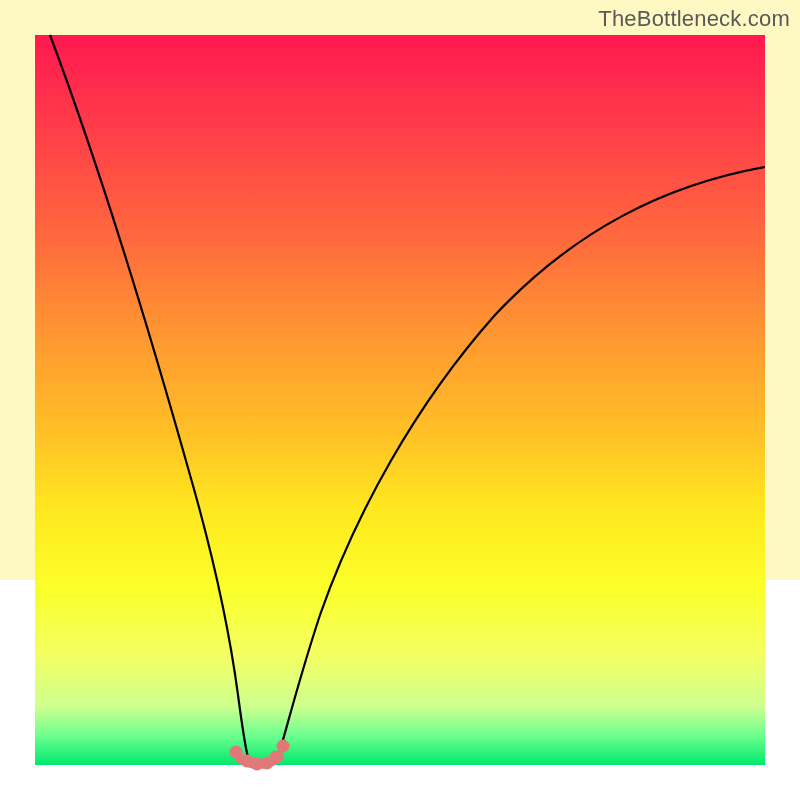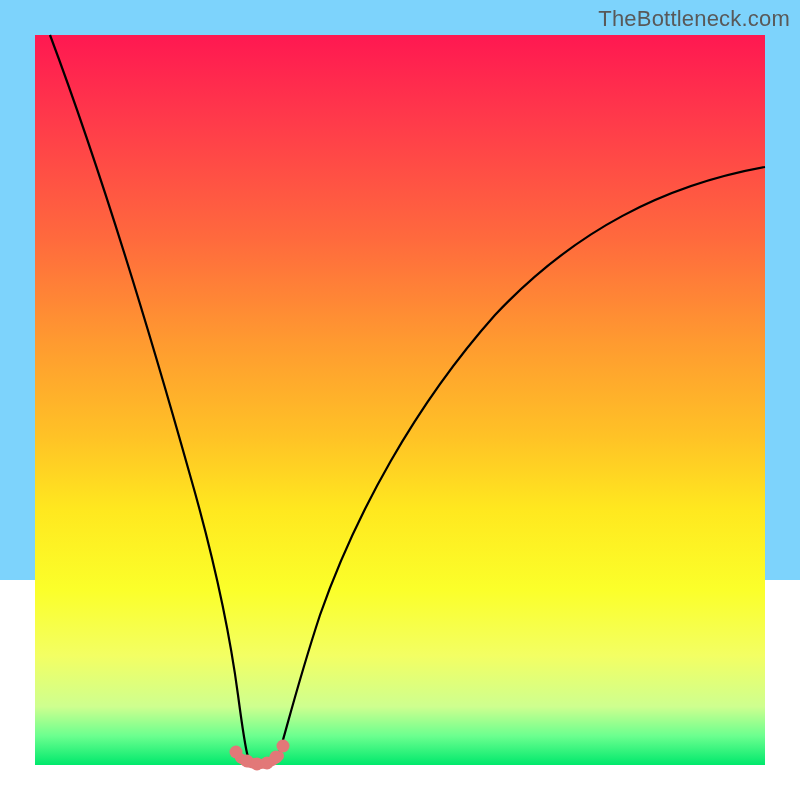--- a/index.html
+++ b/index.html
@@ -7,21 +7,21 @@
     padding: 0;
     width: 800px;
     height: 800px;
     overflow: hidden;
     font-family: Arial, Helvetica, sans-serif;
   }
   .frame {
     position: relative;
     width: 800px;
     height: 580px;
-    background: #7dd3fc;
+    background: #fef9c3;
   }
   .watermark {
     position: absolute;
     top: 6px;
     right: 10px;
     color: #595959;
     font-size: 22px;
     font-weight: 500;
     letter-spacing: 0.2px;
     z-index: 10;

